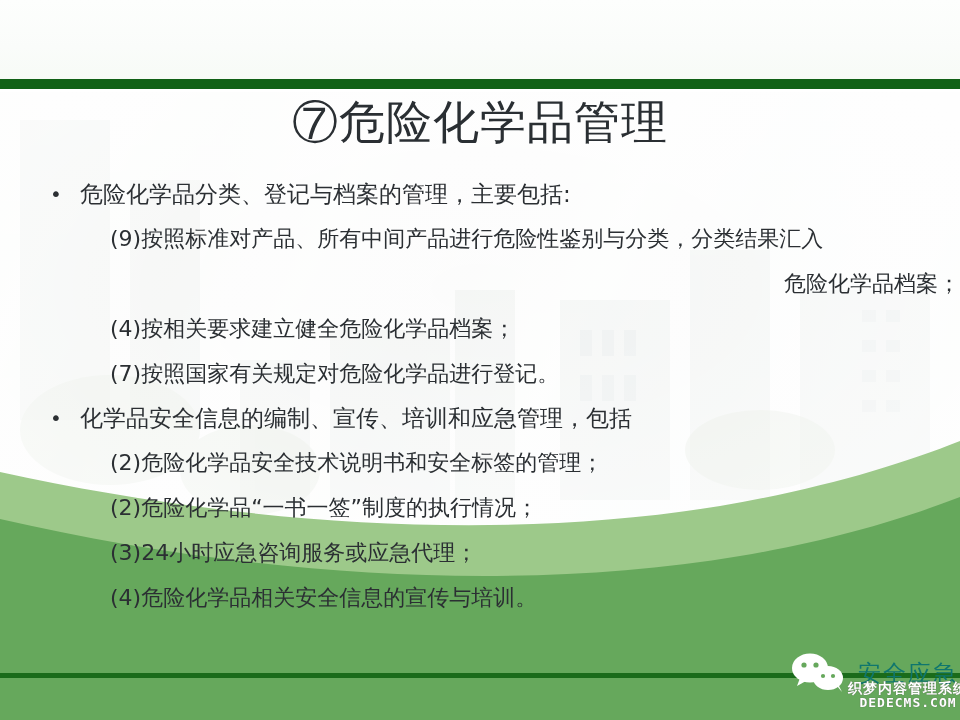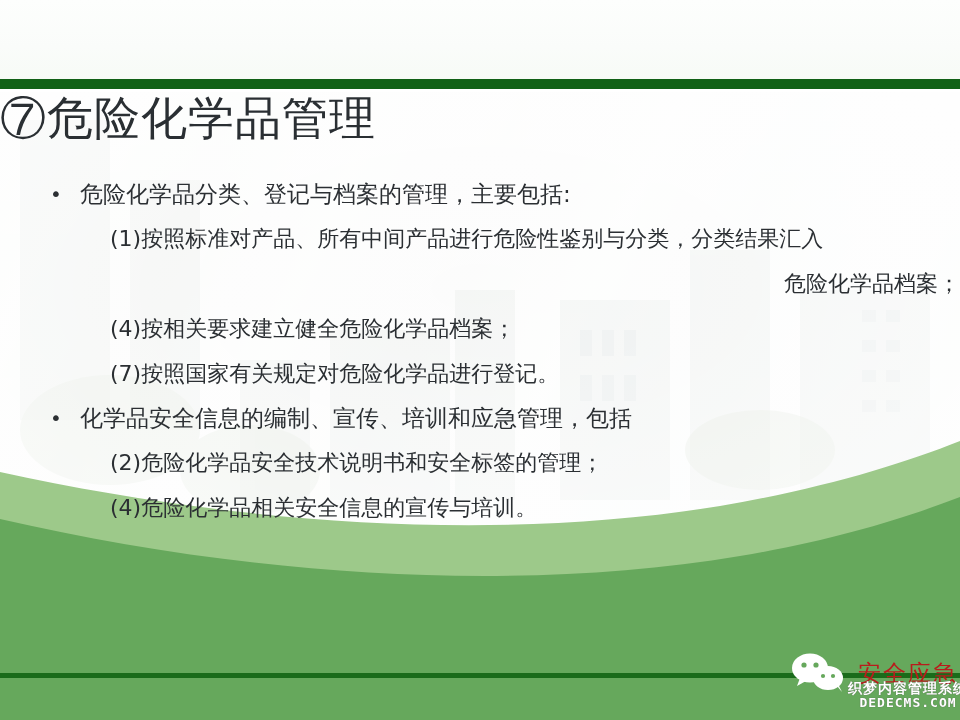--- a/index.html
+++ b/index.html
@@ -78,25 +78,25 @@
     left: 0; top: 0;
     width: 960px; height: 720px;
   }
 
   
   .title {
     position: absolute;
     left: 0;
     top: 93px;
     width: 960px;
-    text-align: left;
+    text-align: center;
     font-size: 46px;
     line-height: 58px;
     color: #2a2f33;
-    font-family: Liberation Mono, monospace;
+    font-family: Liberation Sans, sans-serif;
     letter-spacing: 1px;
     white-space: nowrap;
   }
 
   
   .content {
     position: absolute;
     left: 0;
     top: 172px;
     width: 960px;
@@ -141,21 +141,21 @@
   .wechat-block {
     position: absolute;
     left: 790px;
     top: 652px;
     display: flex;
     align-items: center;
     gap: 10px;
   }
   .wechat-label {
     font-size: 23px;
-    color: #b91c1c;
+    color: #0f766e;
     font-family: Liberation Sans, sans-serif;
     letter-spacing: 2px;
     white-space: nowrap;
   }
 
   
   .watermark {
     position: absolute;
     left: 848px;
     top: 681px;
@@ -235,30 +235,32 @@
   </svg>
 
   <div class="title">⑦危险化学品管理</div>
 
   <div class="content">
 
     <div class="lvl1">
       <span class="dot">•</span>
       <span class="txt">危险化学品分类、登记与档案的管理，主要包括:</span>
     </div>
-    <div class="lvl2">(1)按照标准对产品、所有中间产品进行危险性鉴别与分类，分类结果汇入</div>
+    <div class="lvl2">(9)按照标准对产品、所有中间产品进行危险性鉴别与分类，分类结果汇入</div>
     <div class="lvl3">危险化学品档案；</div>
     <div class="lvl2">(4)按相关要求建立健全危险化学品档案；</div>
     <div class="lvl2">(7)按照国家有关规定对危险化学品进行登记。</div>
 
     <div class="lvl1">
       <span class="dot">•</span>
       <span class="txt">化学品安全信息的编制、宣传、培训和应急管理，包括</span>
     </div>
     <div class="lvl2">(2)危险化学品安全技术说明书和安全标签的管理；</div>
+    <div class="lvl2">(2)危险化学品“一书一签”制度的执行情况；</div>
+    <div class="lvl2">(3)24小时应急咨询服务或应急代理；</div>
     <div class="lvl2">(4)危险化学品相关安全信息的宣传与培训。</div>
   </div>
 
   <div class="wechat-block">
     <svg width="58" height="42" viewBox="0 0 58 42">
 
       <ellipse cx="20" cy="16" rx="18" ry="14.5" fill="#ffffff"></ellipse>
       <path d="M10,26 L7,34 L16,29 Z" fill="#ffffff"></path>
       <circle cx="14" cy="13" r="2.6" fill="#66A85C"></circle>
       <circle cx="26" cy="13" r="2.6" fill="#66A85C"></circle>

